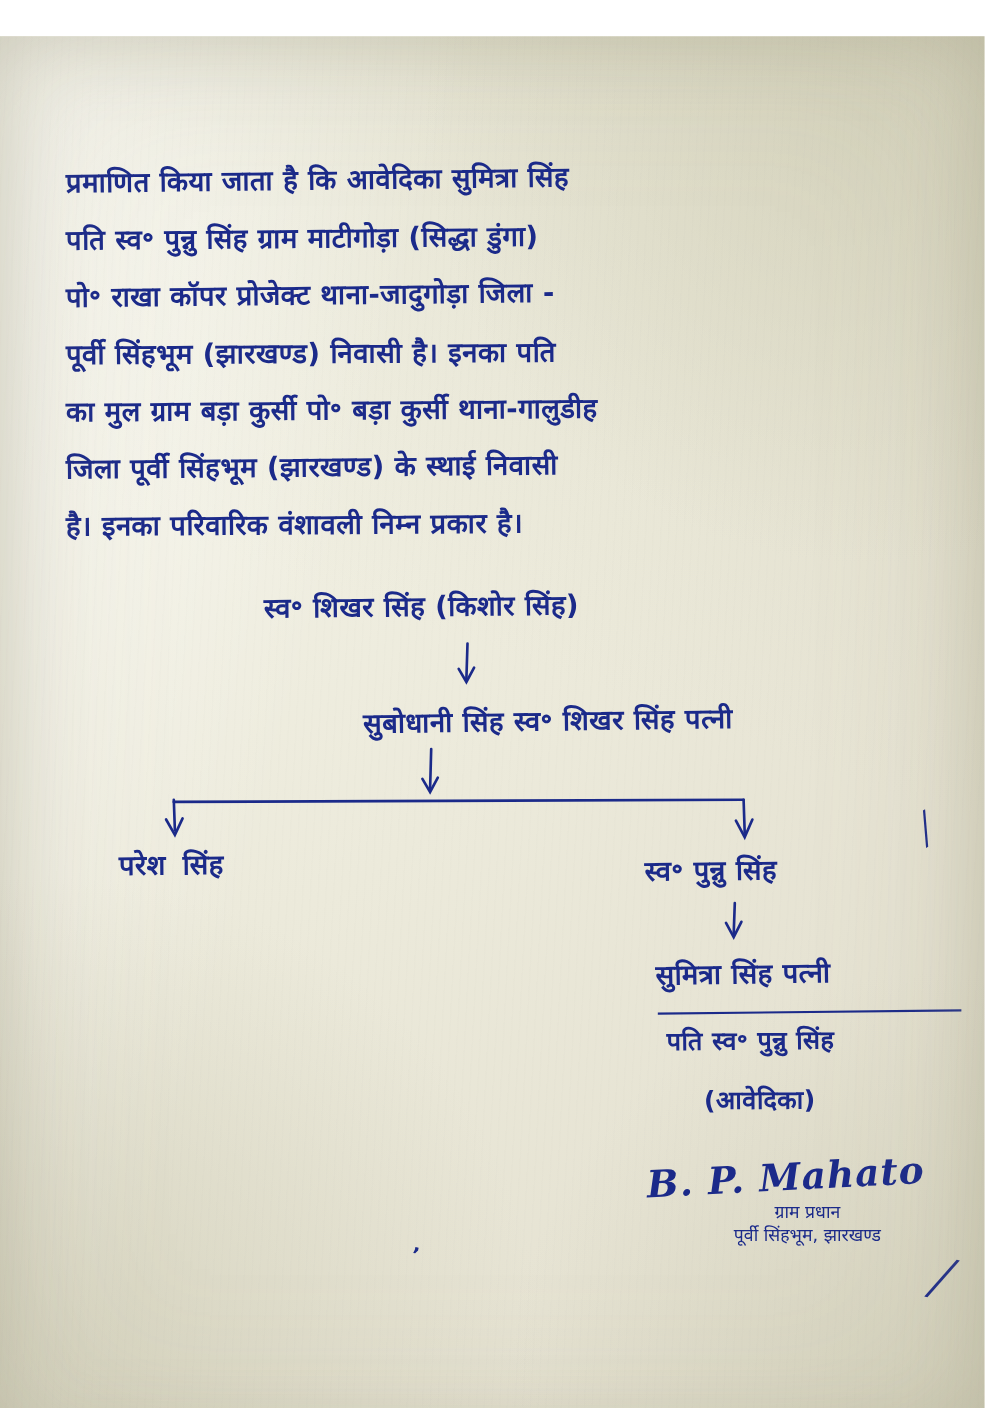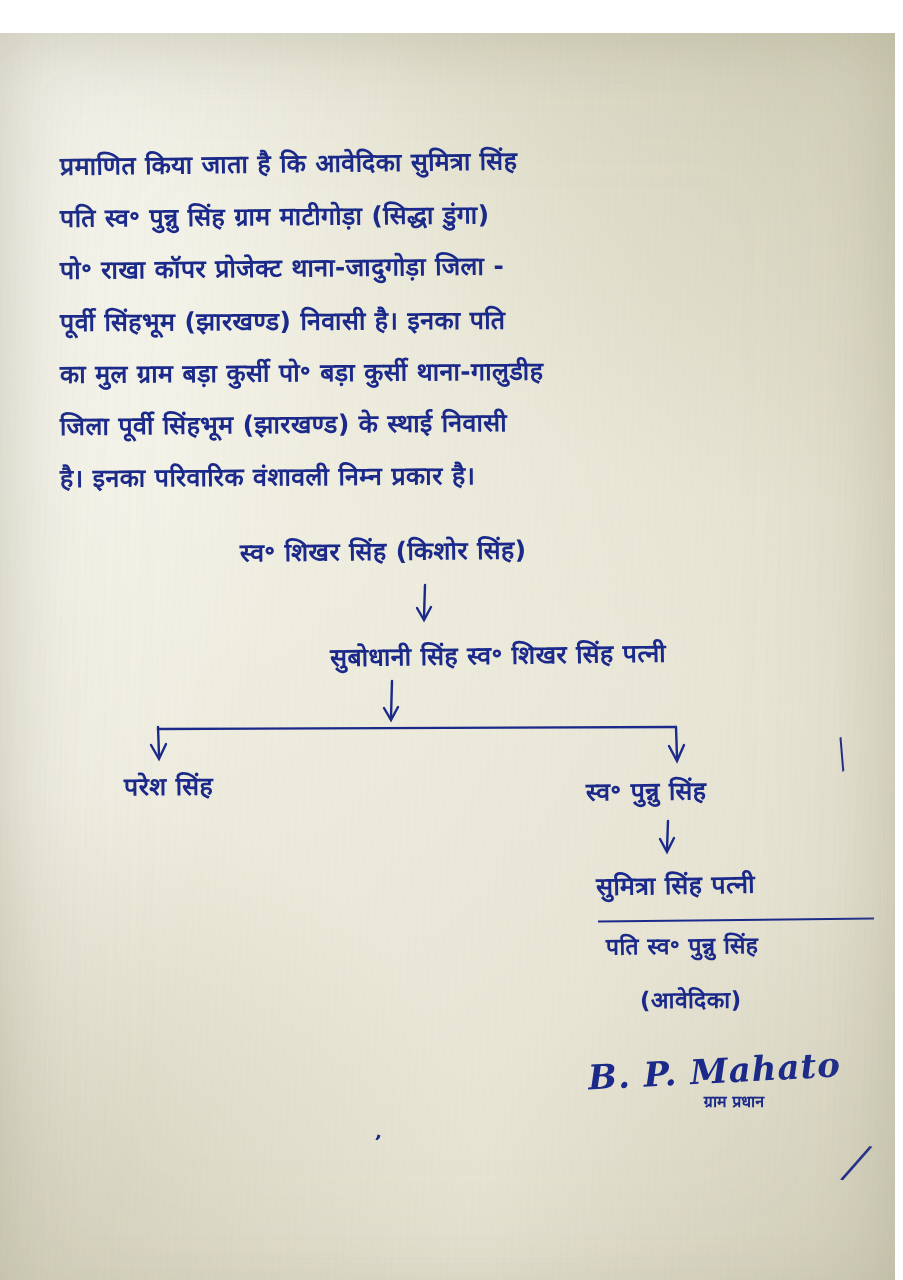--- a/index.html
+++ b/index.html
@@ -81,21 +81,21 @@
 
   .node {
     position: absolute;
     font-size: 25px;
     color: #1b2a8a;
     font-weight: 600;
     white-space: nowrap;
   }
   .node.gen1 { left: 240px; top: 500px; transform: rotate(-0.6deg); }
   .node.gen2 { left: 330px; top: 604px; transform: rotate(-0.8deg); }
-  .node.gen3a { left: 124px; top: 735px; transform: rotate(-0.5deg); }
+  .node.gen3a { left: 108px; top: 735px; transform: rotate(-0.5deg); font-family: Liberation Mono, monospace; }
   .node.gen3b { left: 586px; top: 740px; transform: rotate(-0.6deg); }
   .node.gen4 { left: 596px; top: 834px; transform: rotate(-0.9deg); }
   .node.gen5 { left: 606px; top: 896px; font-size: 23px; transform: rotate(-0.6deg); }
   .node.gen6 { left: 640px; top: 950px; font-size: 23px; transform: rotate(-0.4deg); }
 
   .underline-rule {
     position: absolute;
     left: 598px;
     top: 886px;
     width: 276px;
@@ -117,21 +117,21 @@
     transform: rotate(-3deg);
     font-family: "DejaVu Serif", serif;
   }
   .stamp {
     position: absolute;
     left: 600px;
     top: 1058px;
     width: 268px;
     text-align: center;
     color: #1b2a8a;
-    font-weight: 700;
+    font-weight: 400;
     line-height: 21px;
     font-size: 16px;
   }
   .stamp div { white-space: nowrap; }
 
   .stray-mark {
     position: absolute;
     color: #1b2a8a;
   }
   .stray-mark.m1 { left: 834px; top: 706px; font-size: 26px; transform: rotate(-32deg); }
@@ -184,20 +184,21 @@
       <path d="M669 713 L677 728 L684 712"></path>
 
       <path d="M668 788 L667 816"></path>
       <path d="M660 806 L667 819 L674 805"></path>
     </g>
   </svg>
 
   <div class="signature">B. P. Mahato</div>
   <div class="stamp">
     <div>ग्राम प्रधान</div>
+    <div>पूर्वी सिंहभूम, झारखण्ड</div>
   </div>
 
   <div class="stray-mark m1 hand">╱</div>
   <div class="stray-mark m2 hand">ʼ</div>
   <div class="stray-mark m3 hand">╱</div>
 
   <div class="edge-shadow"></div>
 </div>
 
 </body></html>

